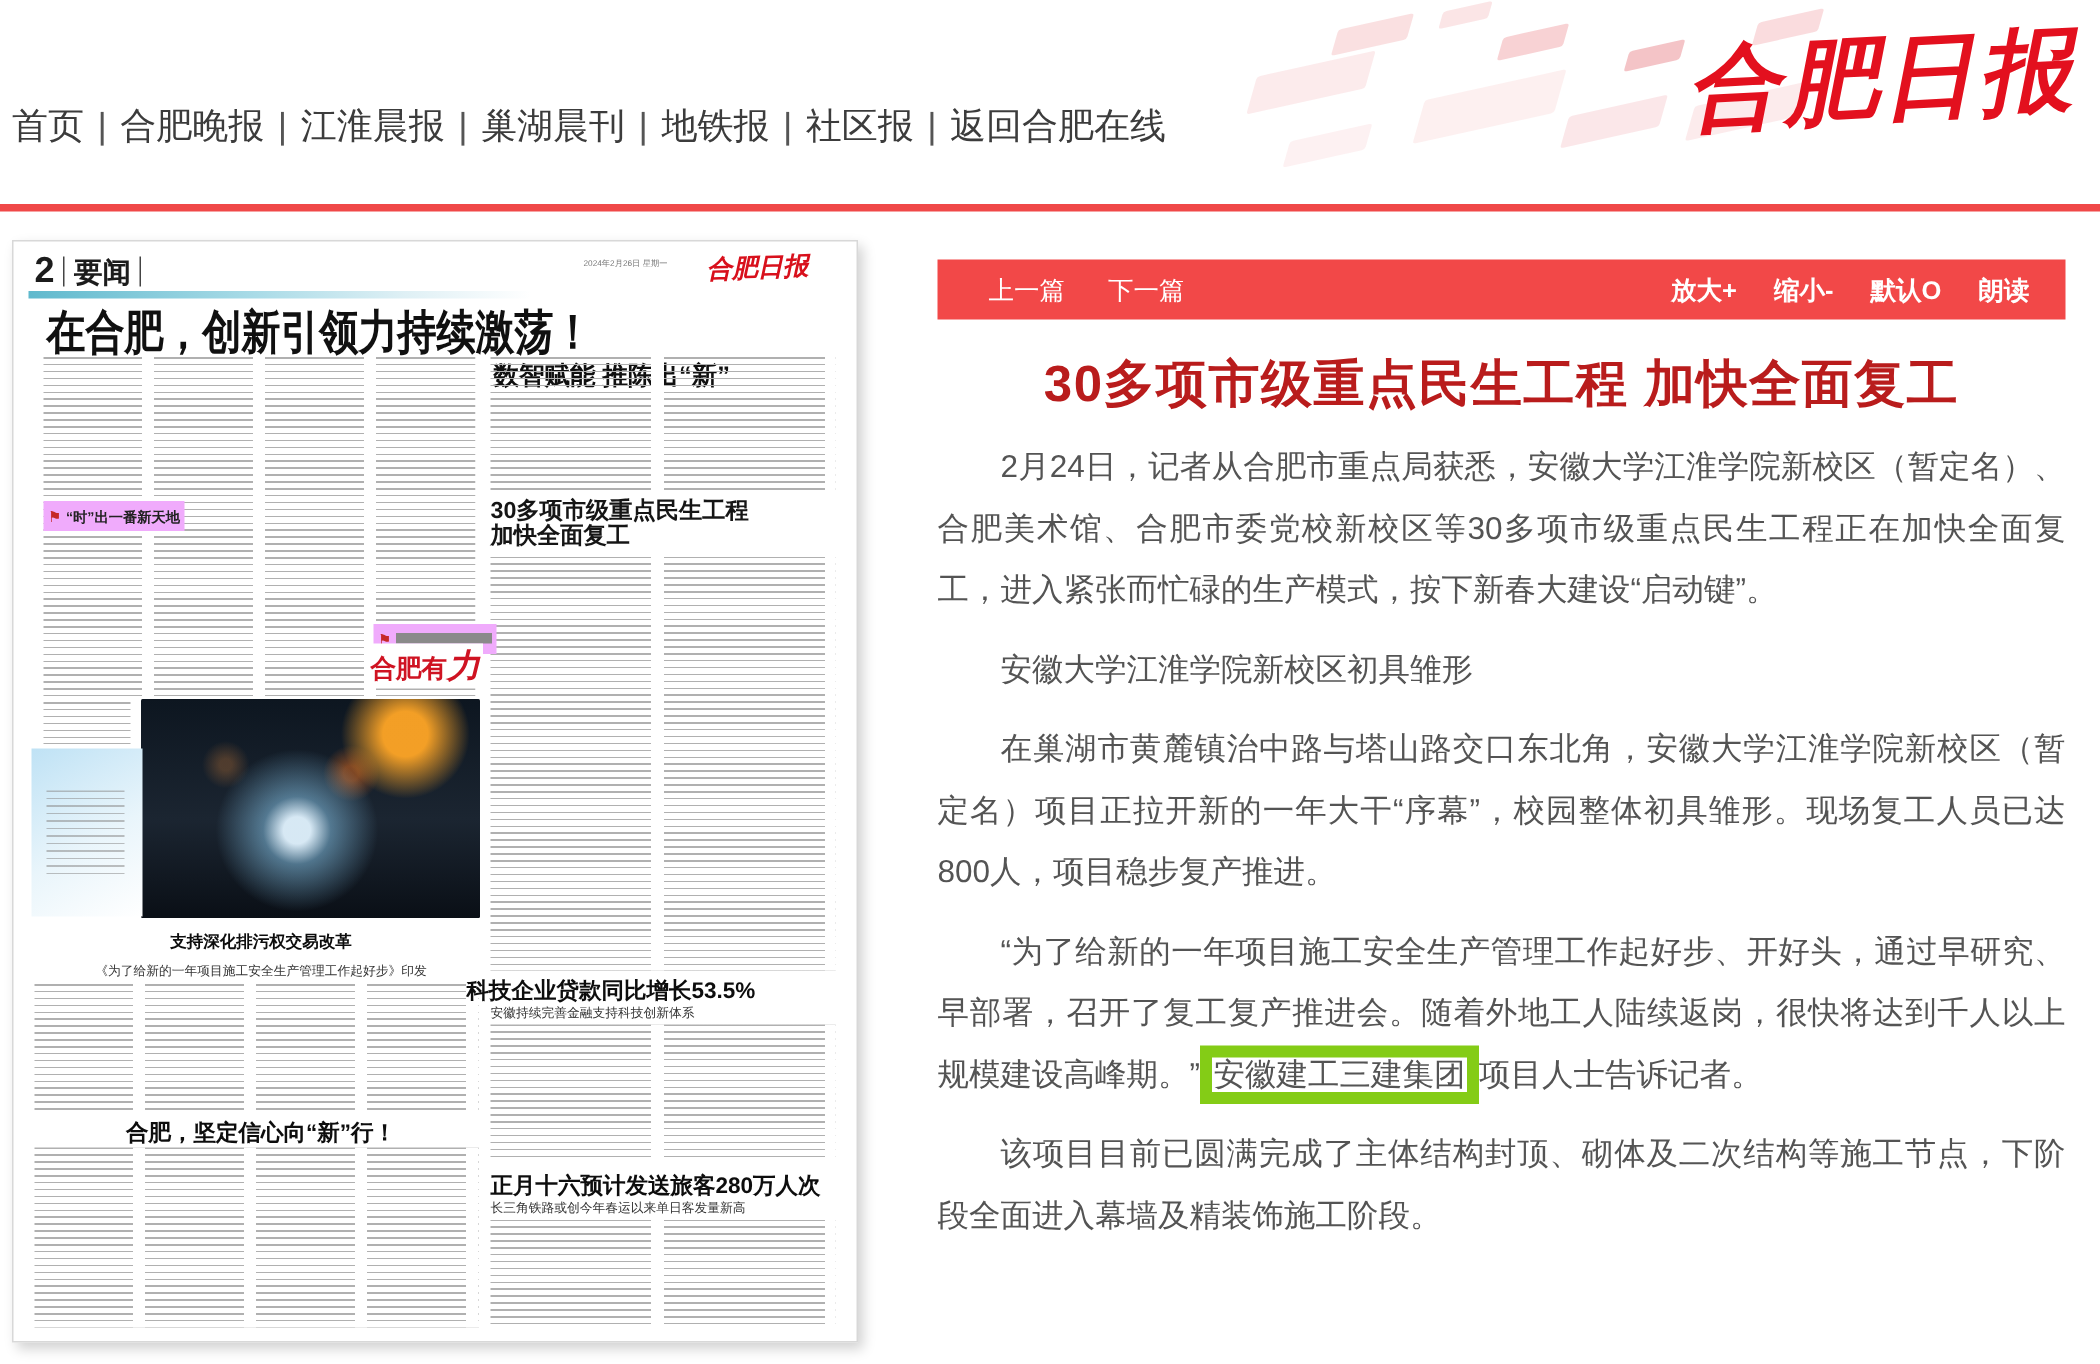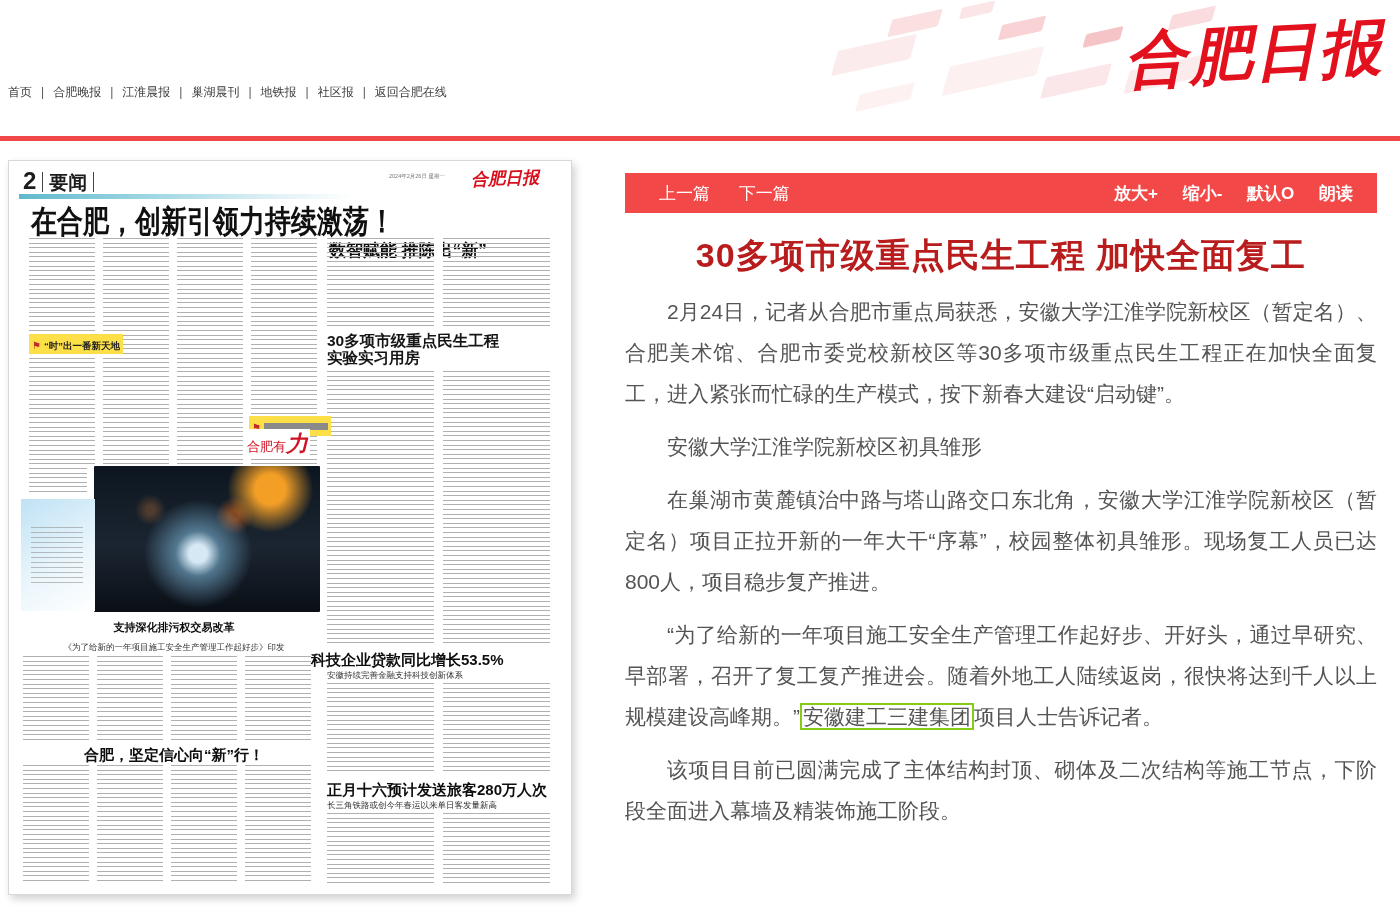--- a/index.html
+++ b/index.html
@@ -16,21 +16,21 @@
   .banner i:nth-child(5){left:216px;top:70px;width:60px;height:22px;background:rgba(226,60,70,.12);}
   .banner i:nth-child(6){left:256px;top:30px;width:34px;height:14px;background:rgba(210,20,30,.25);}
   .banner i:nth-child(7){left:300px;top:62px;width:70px;height:24px;background:rgba(226,60,70,.10);}
   .banner i:nth-child(8){left:342px;top:10px;width:40px;height:16px;background:rgba(226,60,70,.18);}
   .banner i:nth-child(9){left:30px;top:88px;width:50px;height:18px;background:rgba(226,60,70,.07);}
   .banner i:nth-child(10){left:132px;top:4px;width:30px;height:12px;background:rgba(230,80,90,.15);}
   .logo{position:absolute;right:16px;top:14px;font-size:62px;line-height:1.3;font-weight:bold;font-style:italic;
         color:#e3101e;transform:rotate(-3deg);letter-spacing:3px;white-space:nowrap;}
 
   
-  .nav{position:absolute;left:8px;top:84px;font-size:12px;color:#3c3c3c;white-space:nowrap;}
+  .nav{position:absolute;left:8px;top:68px;font-size:24px;color:#3c3c3c;white-space:nowrap;}
   .nav a{color:#3c3c3c;text-decoration:none;cursor:pointer;}
   .nav .sep{color:#555;padding:0 9px;}
   .red-rule{position:absolute;left:0;top:136px;width:1400px;height:5px;background:#f04848;}
 
   
   .thumb{position:absolute;left:8px;top:160px;width:562px;height:733px;background:#fff;
          border:1px solid #d8d8d8;box-shadow:3px 4px 8px rgba(0,0,0,.18);overflow:hidden;cursor:pointer;}
   .abs{position:absolute;}
   .t-head{left:14px;top:6px;color:#1c1c1c;white-space:nowrap;}
   .t-pgnum{font-size:24px;font-weight:bold;}
@@ -52,30 +52,30 @@
       repeating-linear-gradient(180deg,#b0b0b0 0 1px,rgba(255,255,255,0) 1px 4.6px);}
   .fA{left:20px;top:77px;width:288px;height:226px;}
   .fC{left:318px;top:77px;width:230px;height:90px;}
   .fD{left:318px;top:210px;width:230px;height:276px;}
   .fE{left:14px;top:495px;width:296px;height:84px;}
   .fF{left:14px;top:604px;width:296px;height:120px;}
   .fG{left:318px;top:522px;width:230px;height:90px;}
   .fH{left:318px;top:652px;width:230px;height:72px;}
   .fJ{left:20px;top:307px;width:58px;height:28px;}
 
-  .flag{background:#fde047;padding:1px 3px;white-space:nowrap;text-align:center;}
+  .flag{background:#f0abfc;padding:1px 3px;white-space:nowrap;text-align:center;}
   .flag-ic{color:#c62828;font-size:10px;margin-right:3px;}
   .flag-txt{font-size:9.5px;font-weight:bold;color:#222;}
   .flag-barline{display:inline-block;width:64px;height:7px;background:#8a8a8a;vertical-align:1px;}
   .f1{left:20px;top:173px;}
   .f2{left:240px;top:255px;}
 
   .t-center{left:318px;top:171px;width:190px;font-size:15.5px;line-height:17px;font-weight:bold;color:#151515;background:#fff;}
   .hlbadge{left:236px;top:268px;background:#fff;padding:0 2px;white-space:nowrap;}
-  .hlbadge .b1{font-size:13px;font-weight:400;color:#cf1322;}
+  .hlbadge .b1{font-size:17px;font-weight:700;color:#cf1322;}
   .hlbadge .b2{font-size:22px;font-weight:900;color:#cf1322;font-style:italic;}
 
   .t-photo{left:85px;top:305px;width:226px;height:146px;border-radius:1px;background:
      radial-gradient(circle at 78% 16%,rgba(255,166,38,.95) 0 7%,rgba(255,166,38,0) 20%),
      radial-gradient(circle at 46% 60%,rgba(225,243,255,.95) 0 6%,rgba(130,190,225,.55) 15%,rgba(10,30,50,0) 36%),
      radial-gradient(circle at 62% 34%,rgba(255,120,30,.45) 0 3%,rgba(255,120,30,0) 11%),
      radial-gradient(circle at 25% 30%,rgba(255,150,60,.25) 0 2%,rgba(255,150,60,0) 8%),
      linear-gradient(180deg,#0d1620,#1b2531 55%,#0a0f16);}
   .t-bluebox{left:12px;top:338px;width:74px;height:112px;
      background:linear-gradient(150deg,#bfe2f5,#e9f5fb 55%,#ffffff);}
@@ -91,21 +91,21 @@
   .t-rail-sub{left:318px;top:639px;width:232px;font-size:8.5px;color:#333;white-space:nowrap;}
 
   
   .panel{position:absolute;left:625px;top:173px;width:752px;}
   .toolbar{height:40px;background:#f24848;color:#fff;display:flex;justify-content:space-between;
            align-items:center;padding:0 24px 0 34px;box-sizing:border-box;font-size:17px;}
   .tb-left span{margin-right:24px;cursor:pointer;}
   .tb-right span{margin-left:20px;font-weight:bold;cursor:pointer;text-align:center;}
   .title{margin:20px 6px 4px;text-align:center;font-size:34px;font-weight:bold;color:#b91c1c;letter-spacing:1px;}
   .para{margin:12px 0 0 0;font-size:21px;line-height:41px;color:#545454;text-align:justify;text-indent:2em;}
-  .hl{border:2px solid #84cc16;padding:0 1px;
+  .hl{border:8px solid #84cc16;padding:0 1px;
       box-decoration-break:clone;-webkit-box-decoration-break:clone;}
 </style>
 </head>
 <body>
 
 <div class="screen">
 
   <div class="banner">
     <i></i>
       <i></i>
@@ -143,21 +143,21 @@
 
     <div class="abs flag f1">
       <span class="flag-ic">⚑</span><span class="flag-txt">“时”出一番新天地</span>
     </div>
     <div class="abs flag f2">
       <span class="flag-ic">⚑</span><span class="flag-barline"></span>
     </div>
 
     <div class="abs t-center">
       <div>30多项市级重点民生工程</div>
-      <div>实验实习用房</div>
+      <div>加快全面复工</div>
     </div>
 
     <div class="abs hlbadge">
       <span class="b1">合肥有</span><b class="b2">力</b>
     </div>
 
     <div class="abs t-photo"></div>
     <div class="abs t-bluebox">
       <div class="t-bluelines"></div>
     </div>

